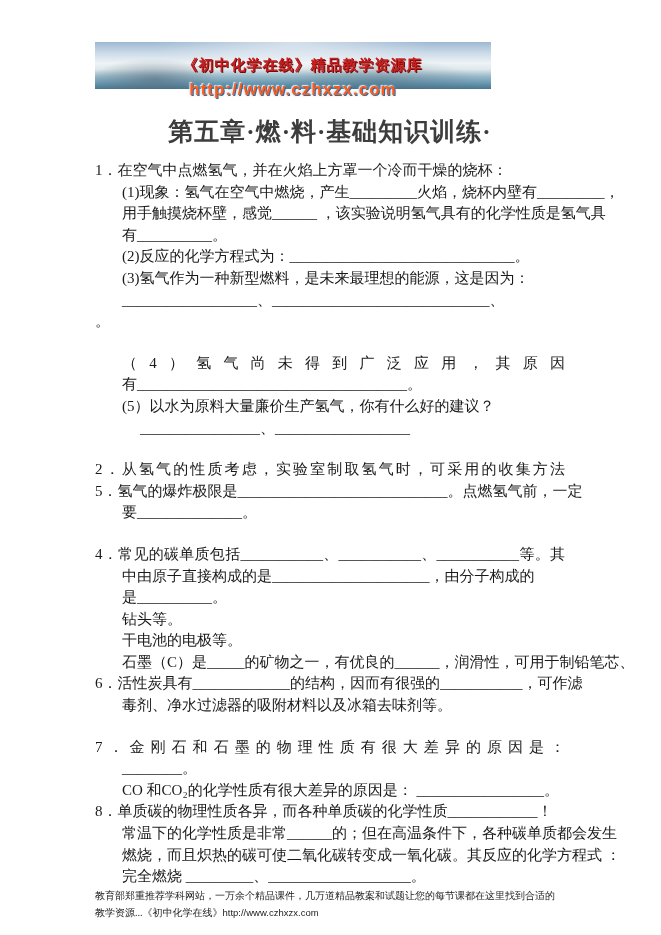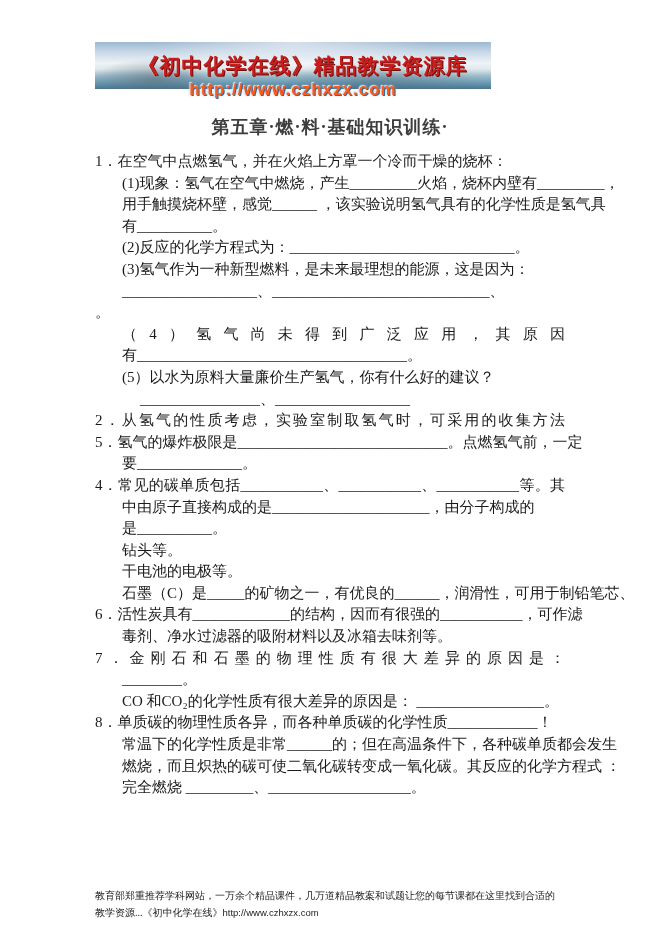--- a/index.html
+++ b/index.html
@@ -12,39 +12,39 @@
   .banner {
     position:relative; width:396px; height:47px;
     background:
       radial-gradient(90px 30px at 15% 80%, rgba(80,100,115,0.55), rgba(80,100,115,0) 70%),
       radial-gradient(140px 34px at 72% 85%, rgba(70,100,118,0.40), rgba(70,100,118,0) 70%),
       radial-gradient(200px 40px at 50% 0%, rgba(255,255,255,0.55), rgba(255,255,255,0) 70%),
       linear-gradient(180deg,#9db8d2 0%, #c9d9e7 22%, #eef3f6 45%, #dfe9ec 58%, #9dbccb 72%, #6e9cb4 86%, #49768f 100%);
     display:flex; align-items:center; justify-content:center;
   }
   .banner-title {
-    font-size:21px; font-weight:bold; color:#c81e1e; letter-spacing:1px;
+    font-size:15px; font-weight:bold; color:#c81e1e; letter-spacing:1px;
     text-shadow:1px 1px 0 #6d0f0f, 0 0 2px rgba(255,255,255,0.65);
     white-space:nowrap;
     margin-left:19px;
   }
   .banner-url {
     position:relative; width:396px; margin-top:-9px; text-align:center;
     font-family:"Liberation Sans","DejaVu Sans",sans-serif;
     font-size:17px; font-weight:bold; color:#ff5a1a; letter-spacing:1px;
     text-shadow:1px 1px 0 #2e6ea0, -1px -1px 1px #d8ecfa, 0 0 3px #8fbcd9;
   }
   .doc-title {
     margin-top:15px; text-align:center;
-    font-size:18px; font-weight:bold; color:#3d3d3d; letter-spacing:1px;
+    font-size:25px; font-weight:bold; color:#3d3d3d; letter-spacing:1px;
     white-space:nowrap;
   }
   .doc-lines { margin-top:12px; font-size:15px; color:#1a1a1a; }
   .line { line-height:21.6px; white-space:nowrap; }
-  .line.spread { white-space:normal; text-align:justify; text-align-last:justify; }
+  .line.spread { white-space:normal; text-align:justify; text-align-last:justify;margin-top:20px; }
   .line.i1 { padding-left:27px; }
   .line.i2 { padding-left:45px; }
   .footer {
     position:absolute; left:95px; right:46px; bottom:14px;
     font-size:10px; color:#222222; line-height:17px;
   }
   .footer-url { font-family:"Liberation Sans","DejaVu Sans",sans-serif; font-size:9.5px; }
 </style>
 </head>
 <body>

